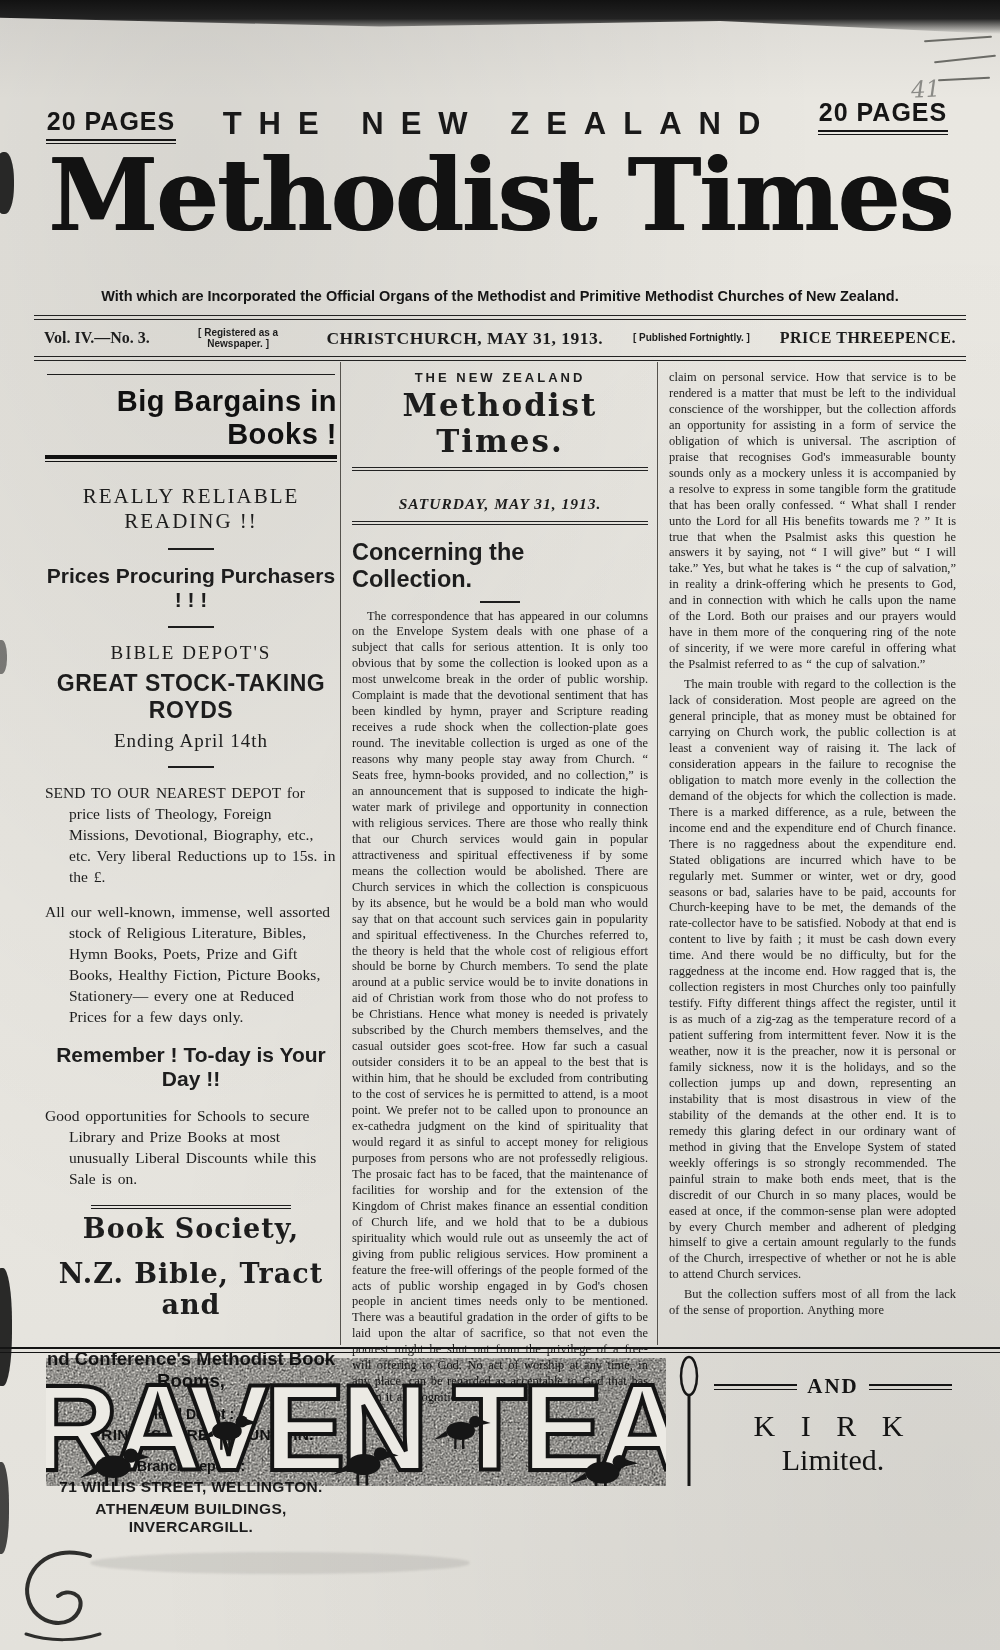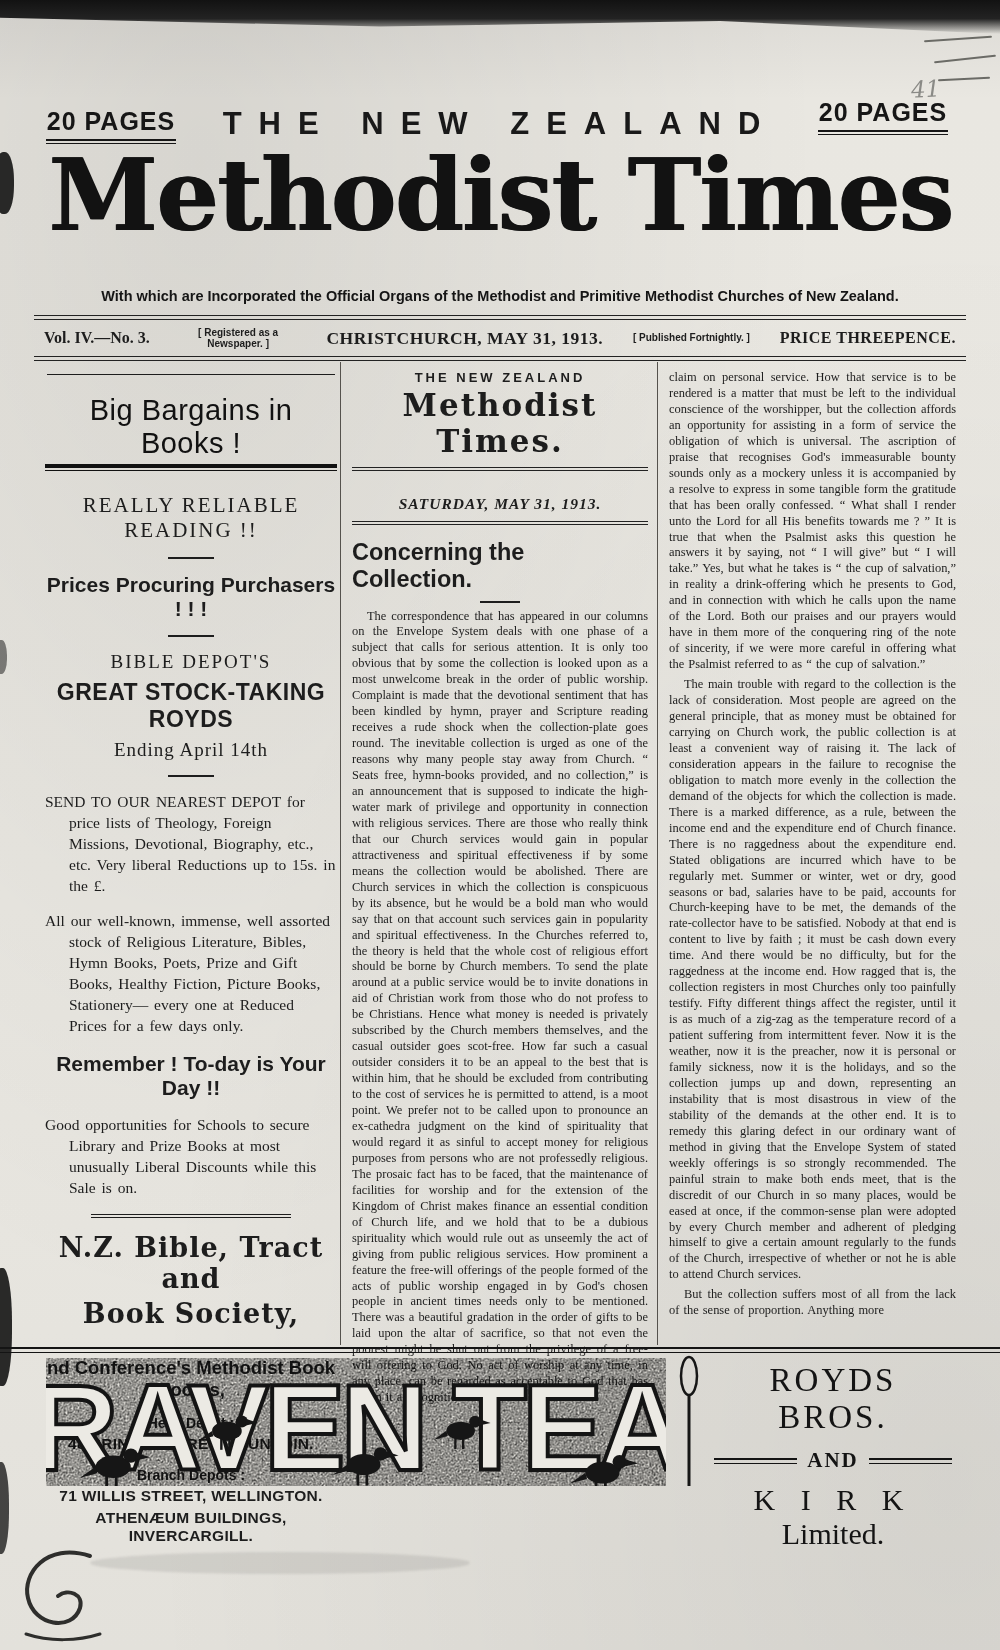--- a/index.html
+++ b/index.html
@@ -38,22 +38,22 @@
   .dl-note{font-size:10px;font-weight:bold;font-family:"Liberation Sans",sans-serif;width:120px;text-align:center;line-height:1.15;}
   .dl-city{font-size:17.5px;font-weight:bold;letter-spacing:.5px;}
   .dl-price{font-size:16px;font-weight:bold;letter-spacing:.5px;}
   
   .col{position:absolute;top:362px;}
   .col-rule{position:absolute;top:362px;height:983px;width:1px;background:#55524d;}
   
   .ad-left{width:292px;text-align:center;}
   .thin-rule{height:1px;background:#1d1d1d;margin:0 2px;}
   .short-dash{width:46px;height:2px;background:#1d1d1d;margin:14px auto;}
-  .ad-head{font-family:"Liberation Sans",sans-serif;font-weight:normal;font-size:29px;
-    letter-spacing:.5px;margin-top:19px;color:#111;}
+  .ad-head{font-family:"Liberation Sans",sans-serif;font-weight:bold;font-size:29px;
+    letter-spacing:.5px;margin-top:10px;color:#111;text-align:right;}
   .ad-head-rule1{height:4px;background:#111;margin:4px 0 2px;}
   .ad-head-rule2{height:1px;background:#111;}
   .ad-reading{font-size:21px;letter-spacing:2px;margin-top:22px;}
   .ad-prices{font-family:"Liberation Sans",sans-serif;font-weight:bold;font-size:21px;margin-top:2px;}
   .ad-bible{font-size:19px;letter-spacing:2px;margin-top:4px;}
   .ad-sale{font-family:"Liberation Sans",sans-serif;font-weight:bold;font-size:23px;letter-spacing:.5px;margin-top:6px;}
   .ad-ending{font-size:19px;margin-top:6px;letter-spacing:1px;}
   .ad-para{font-size:15.5px;line-height:21px;text-align:left;margin:14px 0 0;
     padding-left:24px;text-indent:-24px;word-spacing:2px;}
   .ad-remember{font-family:"Liberation Sans",sans-serif;font-weight:bold;font-size:21px;margin-top:16px;}
@@ -144,22 +144,22 @@
     <div class="short-dash"></div>
     <div class="ad-bible">BIBLE  DEPOT'S</div>
     <div class="ad-sale">GREAT  STOCK-TAKING  ROYDS</div>
     <div class="ad-ending">Ending  April  14th</div>
     <div class="short-dash"></div>
     <p class="ad-para">SEND TO OUR NEAREST DEPOT for price lists of Theology, Foreign Missions, Devotional, Biography, etc., etc.  Very liberal Reductions up to 15s. in the £.</p>
     <p class="ad-para">All our well-known, immense, well assorted stock of Religious Literature, Bibles, Hymn Books, Poets, Prize and Gift Books, Healthy Fiction, Picture Books, Stationery— every one at Reduced Prices for a few days only.</p>
     <div class="ad-remember">Remember !   To-day is Your Day !!</div>
     <p class="ad-para">Good opportunities for Schools to secure Library and Prize Books at most unusually Liberal Discounts while this Sale is on.</p>
     <div class="double-short"></div>
+    <div class="fraktur soc2">Book Society,</div>
     <div class="fraktur soc1">N.Z. Bible, Tract and</div>
-    <div class="fraktur soc2">Book Society,</div>
     <div class="soc3">nd Conference's Methodist Book Rooms,</div>
     <div class="depot-label">Head Depot :</div>
     <div class="depot-addr">48 PRINCES STREET, DUNEDIN.</div>
     <div class="depot-label">Branch Depots :</div>
     <div class="depot-addr">71 WILLIS STREET, WELLINGTON.</div>
     <div class="depot-addr">ATHENÆUM BUILDINGS, INVERCARGILL.</div>
   </div>
 
   <div class="col" style="left:352px;width:296px;">
     <div class="art-kicker">THE NEW ZEALAND</div>
@@ -203,21 +203,20 @@
     <use href="#raven" x="305" y="40" transform="scale(1.3)"></use>
     <use href="#raven" x="345" y="58" transform="scale(1.55)"></use>
   </svg>
 
   <svg style="position:absolute;left:676px;top:1354px;" width="26" height="134" viewBox="0 0 26 134">
     <ellipse cx="13" cy="22" rx="8" ry="19" fill="none" stroke="#161616" stroke-width="2.5"></ellipse>
     <line x1="13" y1="41" x2="13" y2="132" stroke="#161616" stroke-width="3"></line>
   </svg>
 
   <div class="royds" style="left:714px;top:1362px;width:238px;">
-    <div class="royds-1">ROYDS BROS.</div>
     <div class="royds-and">
       <div class="bar"></div>
       <span class="w">AND</span>
       <div class="bar"></div>
     </div>
     <div class="royds-3"><span class="kirk">K I R K</span><span> Limited.</span></div>
   </div>
 
 </div>
 

